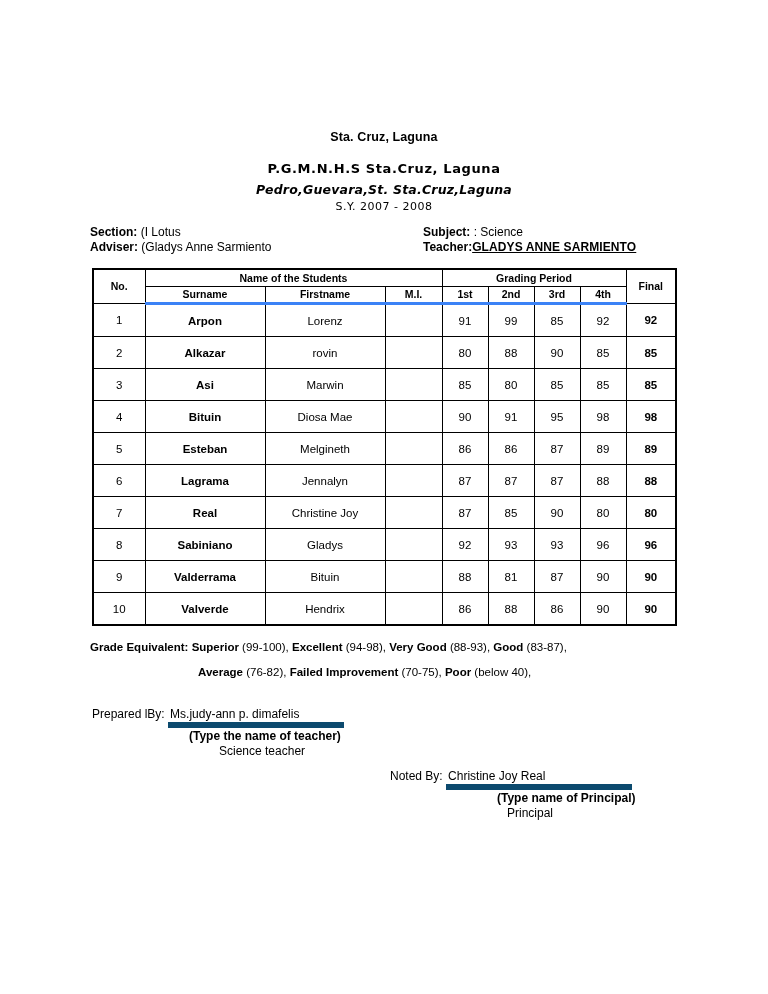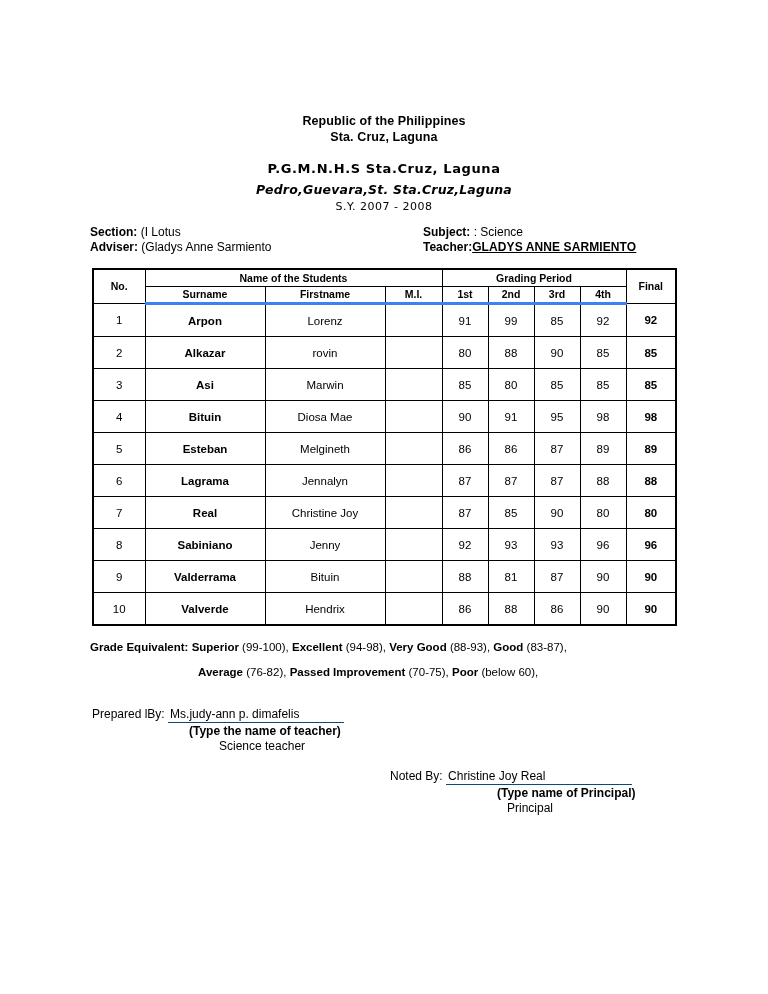--- a/index.html
+++ b/index.html
@@ -153,42 +153,41 @@
   .legend .red { color: #ff0000; font-weight: bold; }
 
   
   .sig { position: absolute; font-size: 12px; }
   .sig-prepared { left: 92px; top: 707px; width: 400px; }
   .sig-noted    { left: 390px; top: 769px; width: 380px; }
 
   .sig .line1 { white-space: nowrap; position: relative; }
   .sig .name-ul {
     display: inline-block;
-    border-bottom: 1px solid #0c4a6e;
+    border-bottom: 6px solid #0c4a6e;
     padding: 0 2px 1px 2px;
     min-width: 172px;
   }
   .sig-noted .name-ul { min-width: 182px; }
   .sig .line2 {
     font-weight: bold;
     font-size: 12px;
     margin-top: 1px;
   }
   .sig .line3 { font-size: 12px; margin-top: 1px; }
   .sig-prepared .line2 { padding-left: 97px; }
   .sig-prepared .line3 { padding-left: 127px; }
   .sig-noted .line2 { padding-left: 107px; }
   .sig-noted .line3 { padding-left: 117px; }
 </style>
 </head>
 <body>
 
 <div class="page">
 
-  <div class="hdr-block hdr-republic">Republic of the Philippines</div>
   <div class="hdr-block hdr-stacruz">Sta. Cruz, Laguna</div>
   <div class="hdr-block hdr-school">P.G.M.N.H.S Sta.Cruz, Laguna</div>
   <div class="hdr-block hdr-address">Pedro,Guevara,St.  Sta.Cruz,Laguna</div>
   <div class="hdr-block hdr-sy">S.Y.  2007  -  2008</div>
 
   <div class="meta meta-section"><span class="lbl">Section: </span><span>(I Lotus</span></div>
   <div class="meta meta-adviser"><span class="lbl">Adviser: </span><span>(Gladys Anne Sarmiento</span></div>
   <div class="meta meta-subject"><span class="lbl">Subject: </span><span>: Science</span></div>
   <div class="meta meta-teacher"><span class="lbl">Teacher:</span><span class="teacher-name">GLADYS ANNE SARMIENTO</span></div>
 
@@ -295,21 +294,21 @@
           <td class="cell-mi"></td>
           <td>87</td>
           <td>85</td>
           <td>90</td>
           <td>80</td>
           <td class="cell-final">80</td>
         </tr>
         <tr>
           <td class="cell-no">8</td>
           <td class="cell-surname">Sabiniano</td>
-          <td class="cell-first">Jenny</td>
+          <td class="cell-first">Gladys</td>
           <td class="cell-mi"></td>
           <td>92</td>
           <td>93</td>
           <td>93</td>
           <td>96</td>
           <td class="cell-final">96</td>
         </tr>
         <tr>
           <td class="cell-no">9</td>
           <td class="cell-surname">Valderrama</td>
@@ -334,21 +333,21 @@
         </tr>
       </tbody>
   </table>
 
   <div class="legend">
     <div class="ln ln1">
       <b>Grade Equivalent:</b>
       <span><b>Superior</b><span> (99-100), </span><b>Excellent</b><span> (94-98), </span><b>Very Good</b><span> (88-93), </span><b>Good</b><span> (83-87),</span></span>
     </div>
     <div class="ln ln2">
-      <span><b>Average</b><span> (76-82), </span><b>Passed Improvement</b><span> (70-75), </span><b>Poor</b><span> (below 60),</span></span>
+      <span><b>Average</b><span> (76-82), </span><b>Failed Improvement</b><span> (70-75), </span><b>Poor</b><span> (below 40),</span></span>
     </div>
   </div>
 
   <div class="sig sig-prepared">
     <div class="line1"><span>Prepared lBy:</span>
       <span class="name-ul">Ms.judy-ann p. dimafelis</span></div>
     <div class="line2">(Type the name of teacher)</div>
     <div class="line3">Science teacher</div>
   </div>
 

